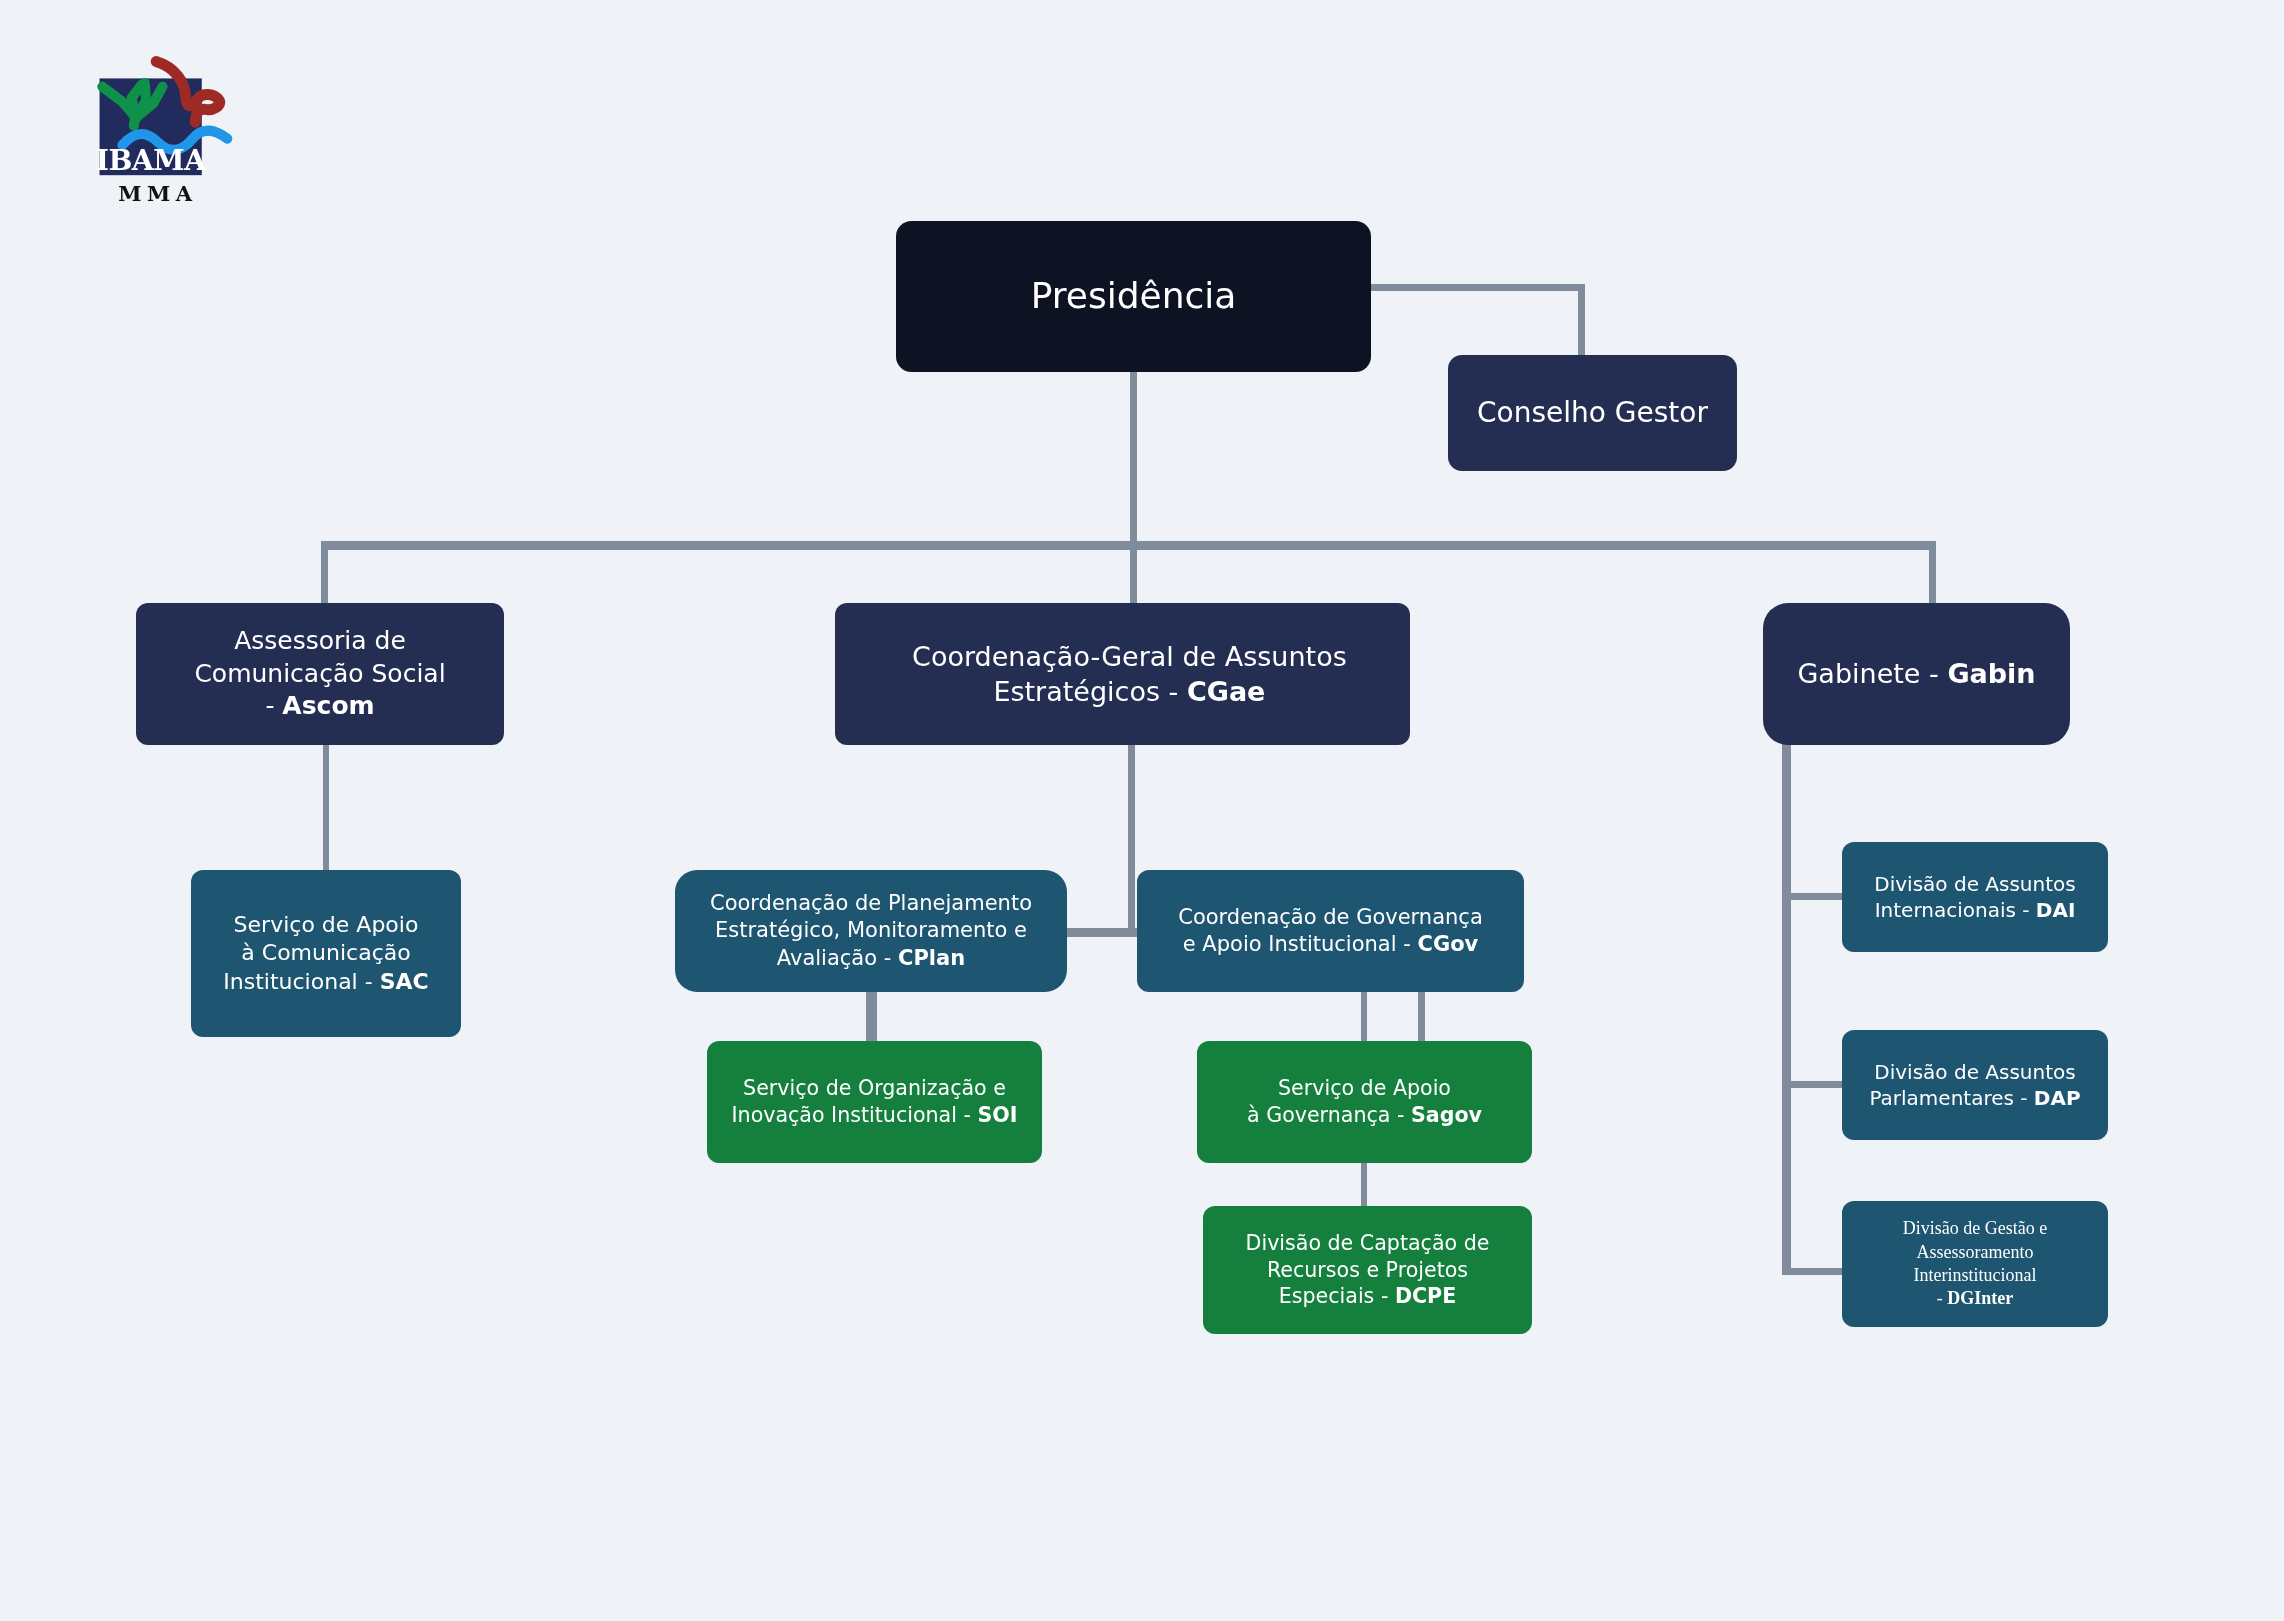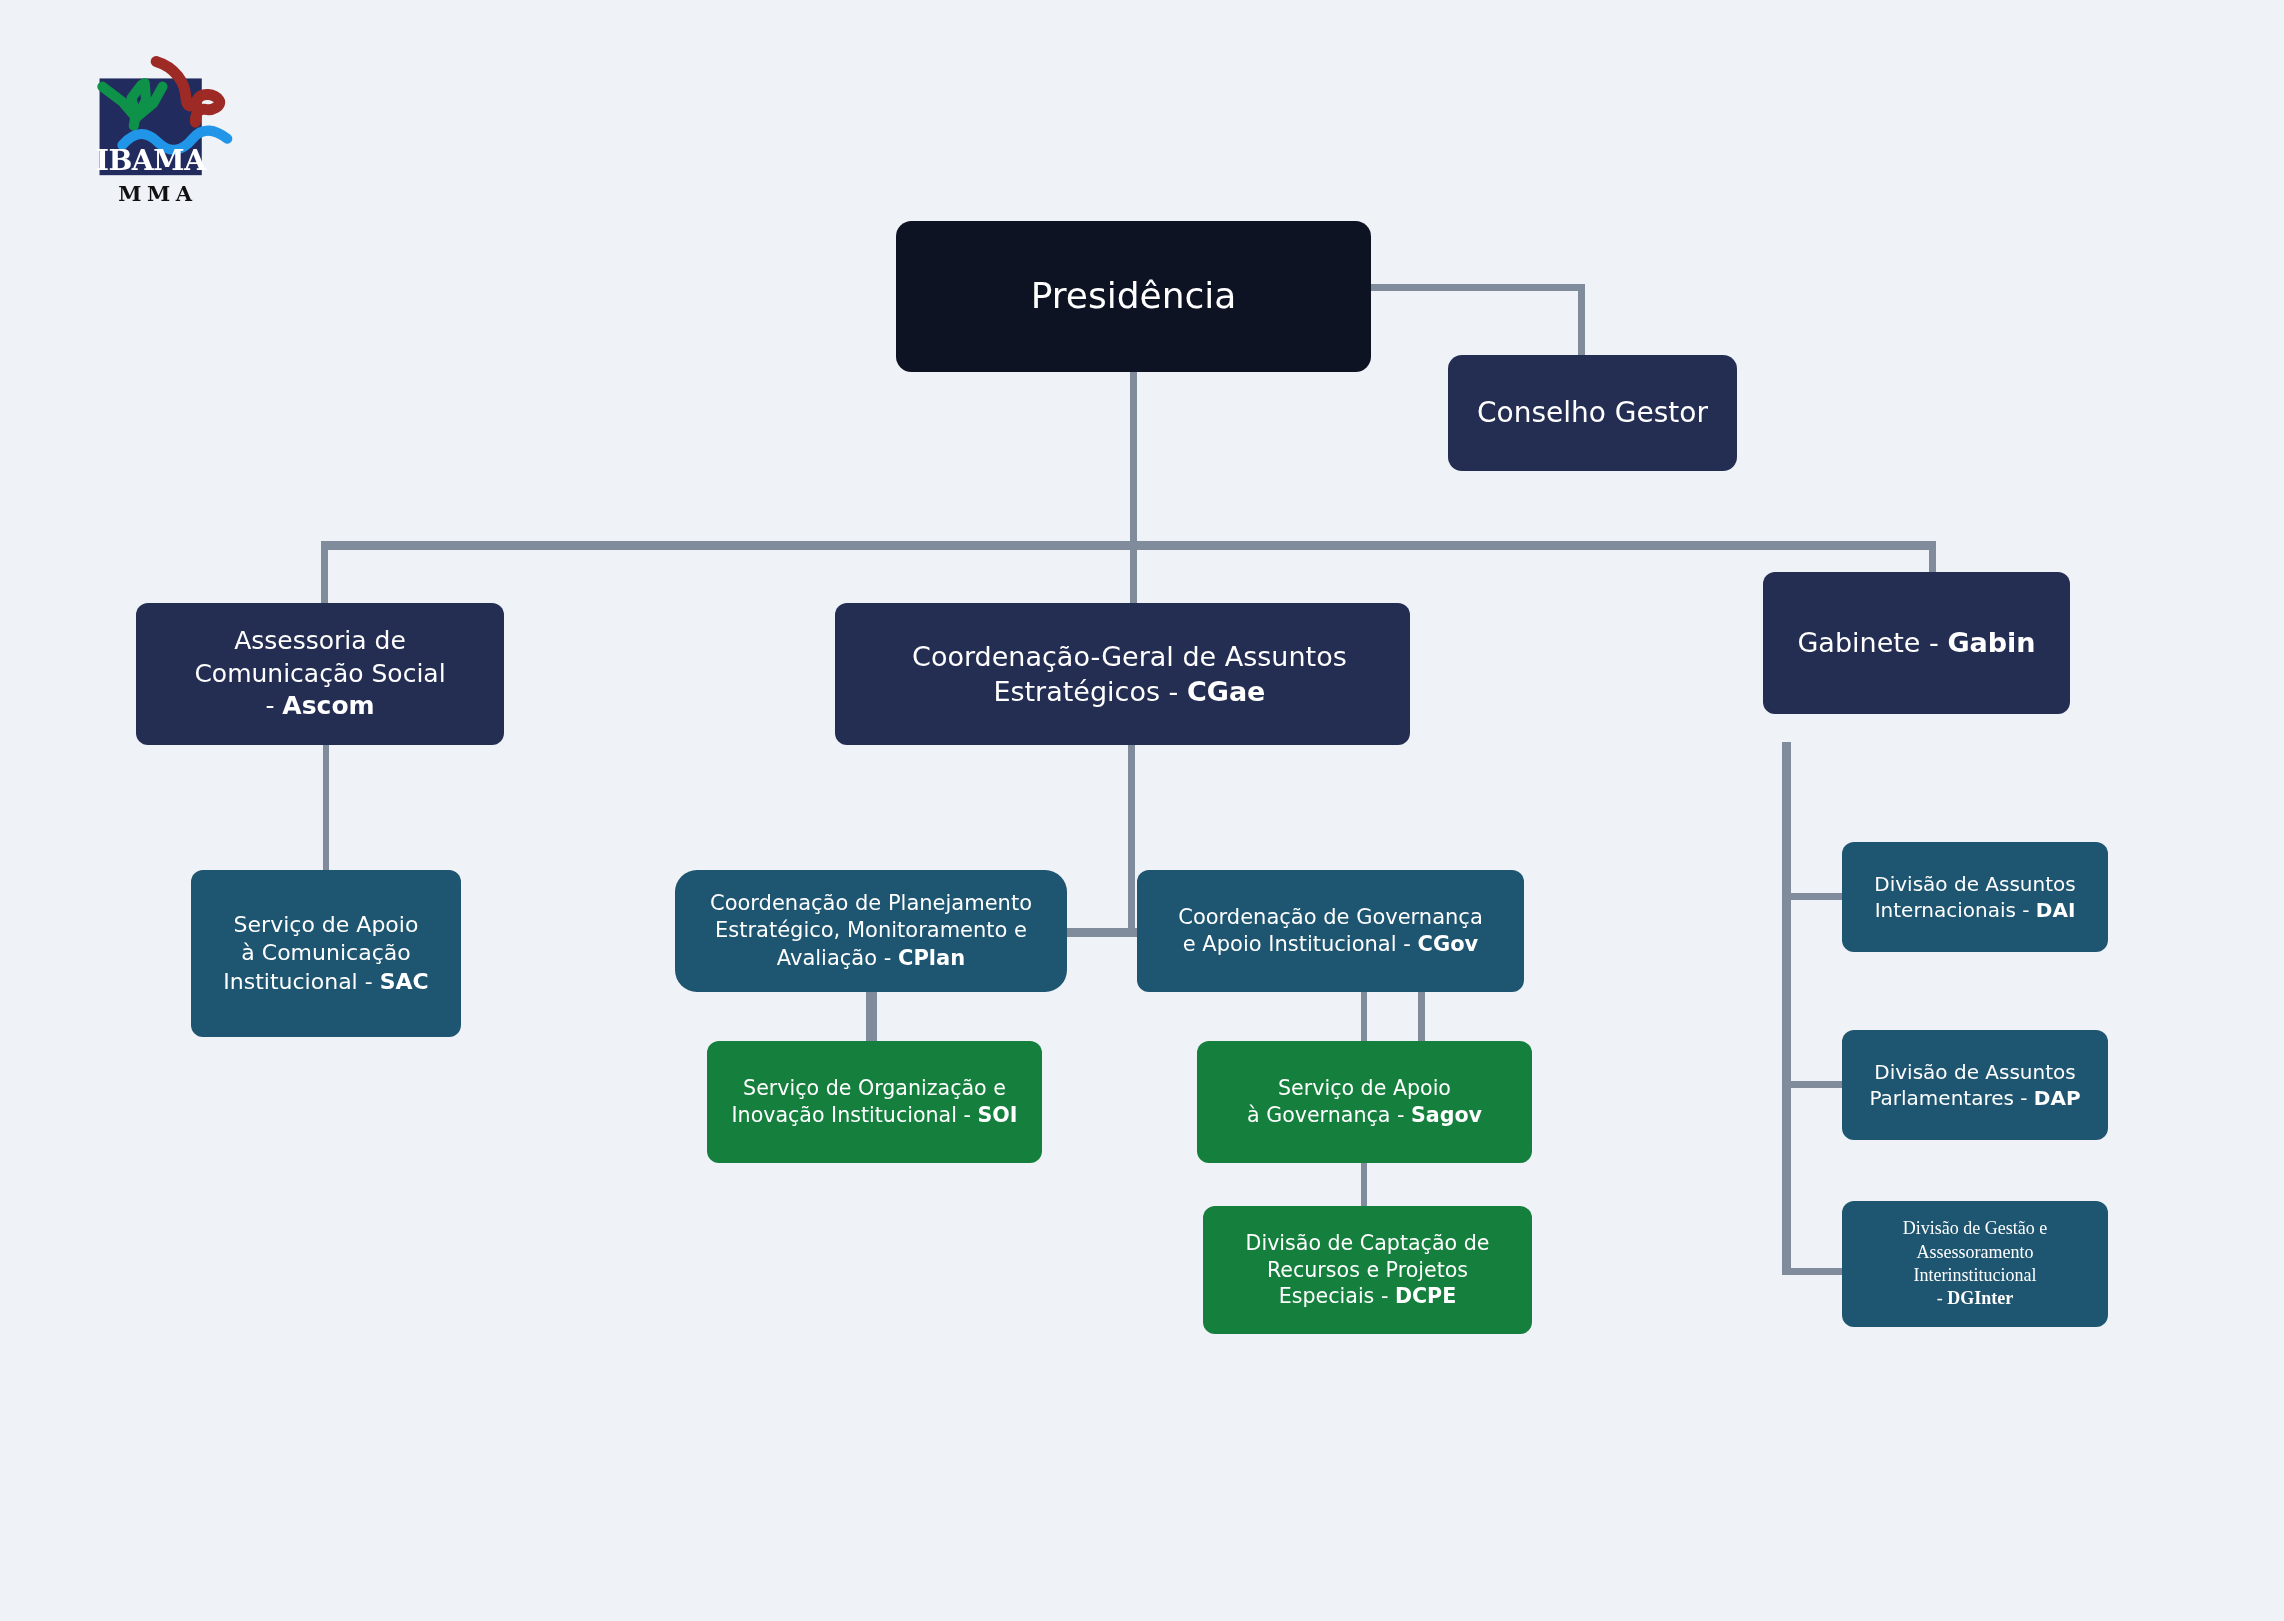--- a/index.html
+++ b/index.html
@@ -68,22 +68,23 @@
   #n-ascom {
     left: 136px;  top: 603px; width: 368px; height: 142px;
     font-size: 25px;
   }
   #n-cgae {
     left: 835px; top: 603px; width: 575px; height: 142px;
     font-size: 27px;
     padding-left: 22px;
   }
   #n-gabin {
-    left: 1763px; top: 572px; width: 307px; height: 142px;
+    left: 1763px; top: 603px; width: 307px; height: 142px;
     font-size: 27px;
+    border-radius: 25px;
   }
   #n-sac {
     left: 191px;  top: 870px; width: 270px; height: 167px;
     font-size: 22px;
   }
   #n-cplan {
     left: 675px; top: 870px; width: 392px; height: 122px;
     font-size: 21px;
     border-radius: 22px;
   }

